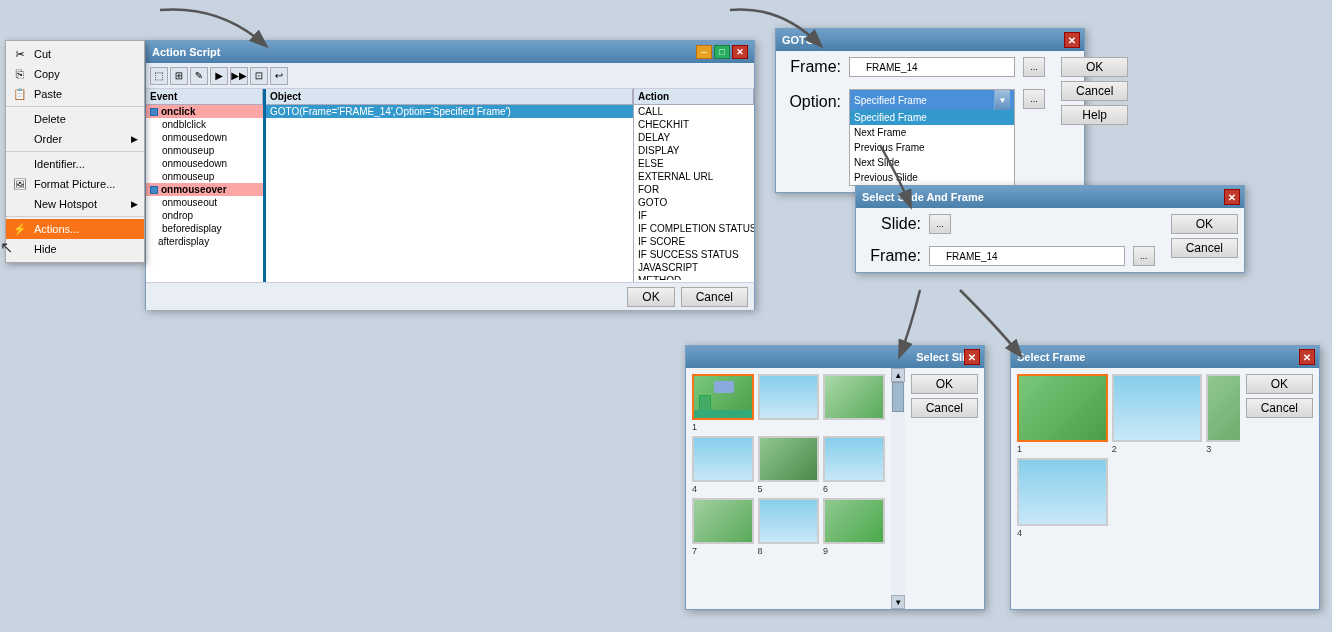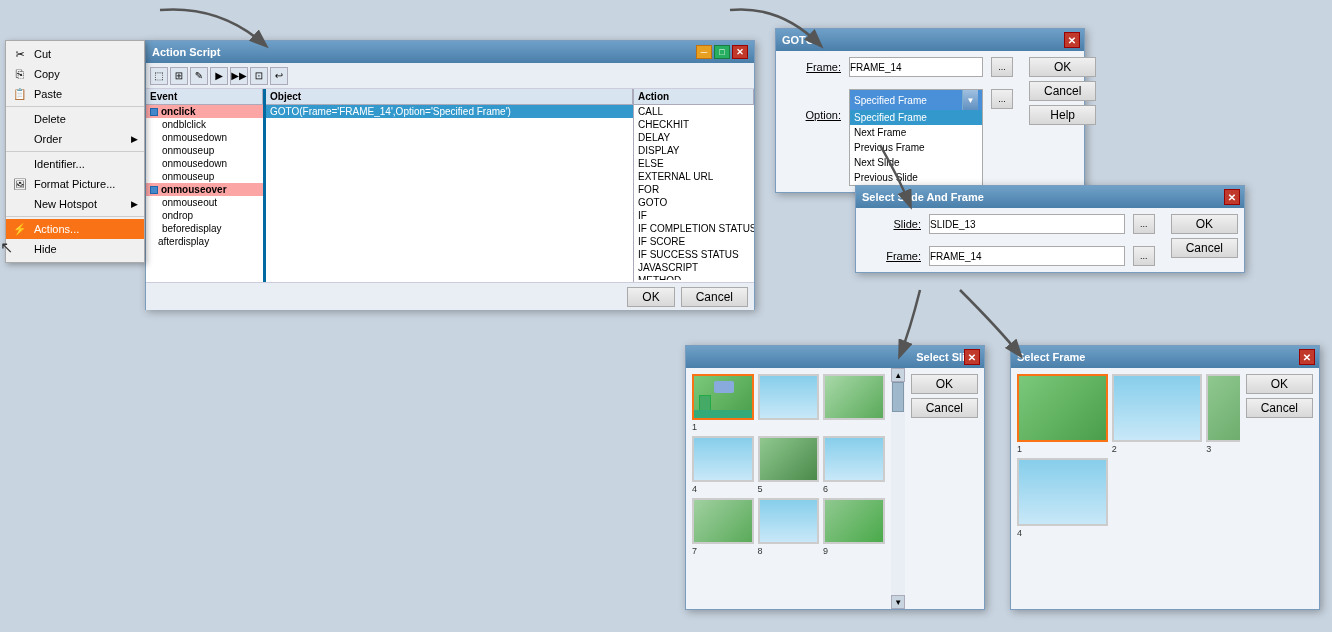--- a/index.html
+++ b/index.html
@@ -212,27 +212,26 @@
     }
     .field-row {
       display: flex;
       align-items: center;
       padding: 6px 10px;
       gap: 8px;
     }
     .field-label {
       width: 55px;
       text-align: right;
-      font-size: 11px;
-      text-decoration: underline;
+      font-size: 16px;
     }
     .field-input {
       flex: 1;
       border: 1px solid #aaa;
-      padding: 2px 0;
+      padding: 2px 16px;
       font-size: 10px;
       background: white;
       height: 20px;
     }
     .field-btn {
       width: 22px;
       height: 20px;
       background: linear-gradient(to bottom, #f0f0f0, #d8d8d8);
       border: 1px solid #aaa;
       cursor: pointer;
@@ -534,21 +533,21 @@
     <div class="title-close">✕</div>
   </div>
   <div style="display:flex;">
     <div style="flex:1;">
       <div class="field-row">
         <span class="field-label">Frame:</span>
         <input class="field-input" type="text" value="FRAME_14" style="">
         <div class="field-btn">...</div>
       </div>
       <div class="field-row" style="align-items:flex-start;">
-        <span class="field-label" style="margin-top:20px;">Option:</span>
+        <span class="field-label" style="margin-top:4px;">Option:</span>
         <div style="flex:1;">
           <div class="select-box">
             <div class="select-box-header">
               <span>Specified Frame</span>
               <div class="dropdown-arrow">▼</div>
             </div>
             <div class="select-box-options">
               <div class="select-option selected">Specified Frame</div>
               <div class="select-option">Next Frame</div>
               <div class="select-option">Previous Frame</div>
@@ -570,21 +569,20 @@
 
 <div class="slide-frame-dialog">
   <div class="window-titlebar" style="position:relative;">
     <span>Select Slide And Frame</span>
     <div class="title-close">✕</div>
   </div>
   <div style="display:flex;">
     <div style="flex:1;">
       <div class="field-row">
         <span class="field-label">Slide:</span>
-        <input class="field-input" type="text" value="SLIDE_13" style="">
         <div class="field-btn">...</div>
       </div>
       <div class="field-row">
         <span class="field-label">Frame:</span>
         <input class="field-input" type="text" value="FRAME_14" style="">
         <div class="field-btn">...</div>
       </div>
     </div>
     <div class="goto-buttons">
       <button class="dialog-btn">OK</button>

